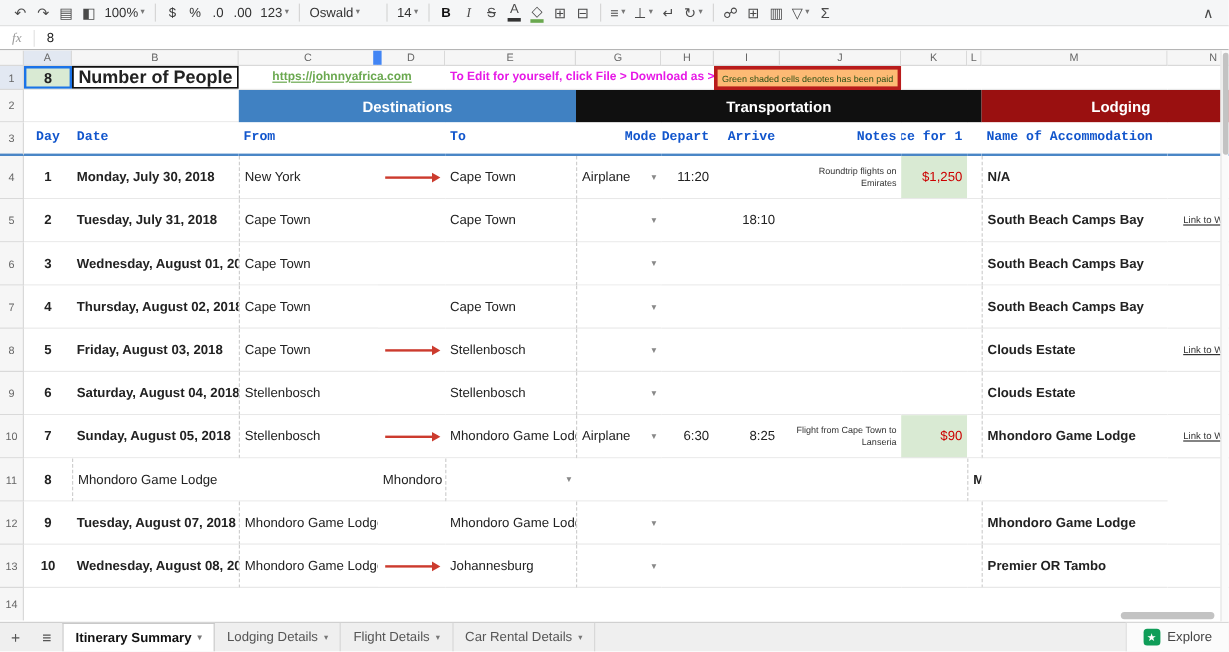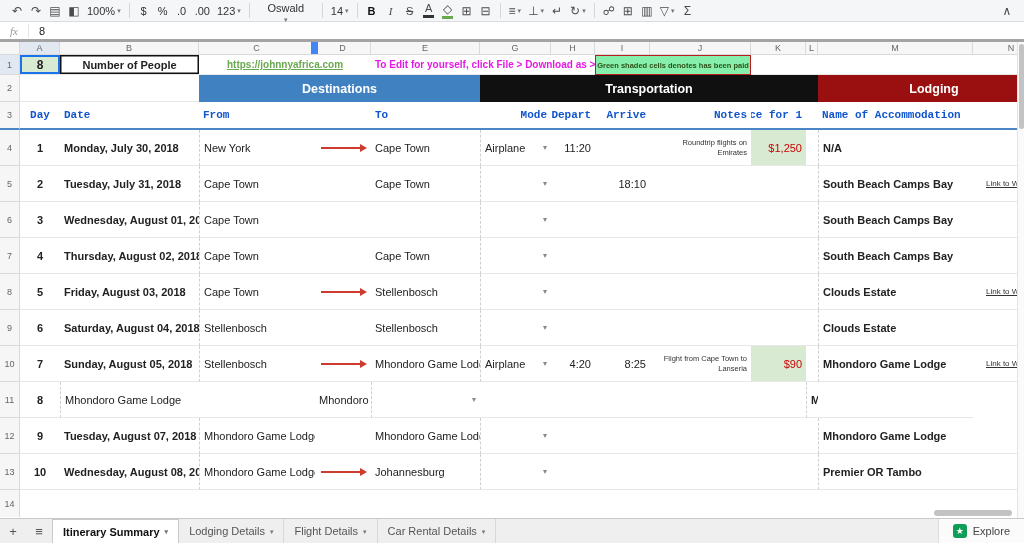--- a/index.html
+++ b/index.html
@@ -18,21 +18,21 @@
   .tlabel { font-size:11px; color:#333; }
   .bold-b { font-weight:bold; color:#111; }
   .italic-i { font-style:italic; font-family:"Liberation Serif",serif; }
   .strike-s { text-decoration:line-through; }
   .stacked { display:flex; flex-direction:column; align-items:center; line-height:1; }
   .stacked .bar-dark { width:11px; height:3px; background:#333; margin-top:1px; }
   .stacked .bar-green { width:11px; height:3px; background:#6aa84f; margin-top:1px; }
   .spacer { flex:1; }
 
   
-  .formula-bar { flex:0 0 20px; border-bottom:3px solid #a3a3a3; display:flex; align-items:center; background:#fff; }
+  .formula-bar { flex:0 0 20px; border-bottom:1px solid #a3a3a3; display:flex; align-items:center; background:#fff; }
   .fx { width:28px; text-align:center; font-style:italic; color:#999; font-size:11px;
         font-family:"Liberation Serif",serif; }
   .fdiv { width:1px; height:14px; background:#e3e3e3; margin-right:10px; }
   .fvalue { font-size:11px; color:#222; }
 
   
   .sheet { position:relative; flex:1; overflow:hidden; background:#fff; }
   .grid-row { display:grid; width:1050px;
     grid-template-columns:20px 40px 139px 116px 56px 109px 71px 44px 55px 101px 55px 12px 155px 77px; }
   .colh-row { height:13px; }
@@ -44,25 +44,25 @@
   .c { display:flex; align-items:center; font-size:11px; color:#222; padding:0 4px;
        overflow:hidden; white-space:nowrap; border-bottom:1px solid #e8e8e8; background:#fff; }
   .rh { justify-content:center; background:#f6f6f6; border-right:1px solid #d9d9d9;
         border-bottom:1px solid #d9d9d9; color:#666; font-size:9px; padding:0; }
   .rh.hl { background:#e2e8f2; }
 
   
   .row-banner { height:20px; }
   .banner-a { background:#d9ead3; font-weight:bold; justify-content:center; font-size:12px;
               box-shadow:inset 0 0 0 2px #1a73e8; }
-  .banner-b { font-weight:bold; justify-content:center; font-size:11px; box-shadow:inset 0 0 0 1.5px #111; }
+  .banner-b { font-weight:bold; justify-content:center; font-size:15px; box-shadow:inset 0 0 0 1.5px #111; }
   .banner-link { color:#6aa84f; font-weight:bold; text-decoration:underline; justify-content:center; font-size:10px; }
   .banner-edit { color:#e619e6; font-weight:bold; font-size:10px; }
-  .banner-paid { background:#86efac; color:#2d5016; font-weight:bold; font-size:7.5px;
-                 justify-content:center; border:1px solid #b91c1c; }
+  .banner-paid { background:#fdba74; color:#2d5016; font-weight:normal; font-size:7.5px;
+                 justify-content:center; border:3px solid #b91c1c; }
 
   
   .row-sections { height:27px; }
   .sec { color:#fff; font-weight:bold; font-size:12.5px; justify-content:center; border-bottom:none; }
   .sec-dest  { background:#4081c2; }
   .sec-trans { background:#101010; }
   .sec-lodg  { background:#9a1010; }
 
   
   .row-labels { height:28px; }
@@ -154,21 +154,21 @@
         <span class="tlabel">.0</span>
       </span>
     <span class="tbtn">
         <span class="tlabel">.00</span>
       </span>
     <span class="tbtn">
         <span class="tlabel">123</span>
         <span class="caret">▾</span>
       </span>
     <span class="tdiv"></span>
-    <span class="tbtn" style="min-width:62px;justify-content:flex-start;flex-direction:column;">
+    <span class="tbtn" style="min-width:62px;justify-content:flex-start;">
         <span class="tlabel">Oswald</span>
         <span class="caret">▾</span>
       </span>
     <span class="tdiv"></span>
     <span class="tbtn">
         <span class="tlabel">14</span>
         <span class="caret">▾</span>
       </span>
     <span class="tdiv"></span>
     <span class="tbtn bold-b">
@@ -427,21 +427,21 @@
     <div class="c date">Sunday, August 05, 2018</div>
     <div class="c from">Stellenbosch</div>
     <div class="c arrowc">
             <span class="arrow"></span>
           </div>
     <div class="c to">Mhondoro Game Lodge</div>
     <div class="c mode">
             <span>Airplane</span>
             <span class="dd">▾</span>
           </div>
-    <div class="c depart">4:20</div>
+    <div class="c depart">6:30</div>
     <div class="c arrive">8:25</div>
     <div class="c notes">Flight from Cape Town to Lanseria</div>
     <div class="c price paid">$90</div>
     <div class="c"></div>
     <div class="c accom">Mhondoro Game Lodge</div>
     <div class="c linkcell has-link">Link to W</div>
   </div>
         <div class="grid-row data-row">
     <div class="c rh">11</div>
     <div class="c day">8</div>

